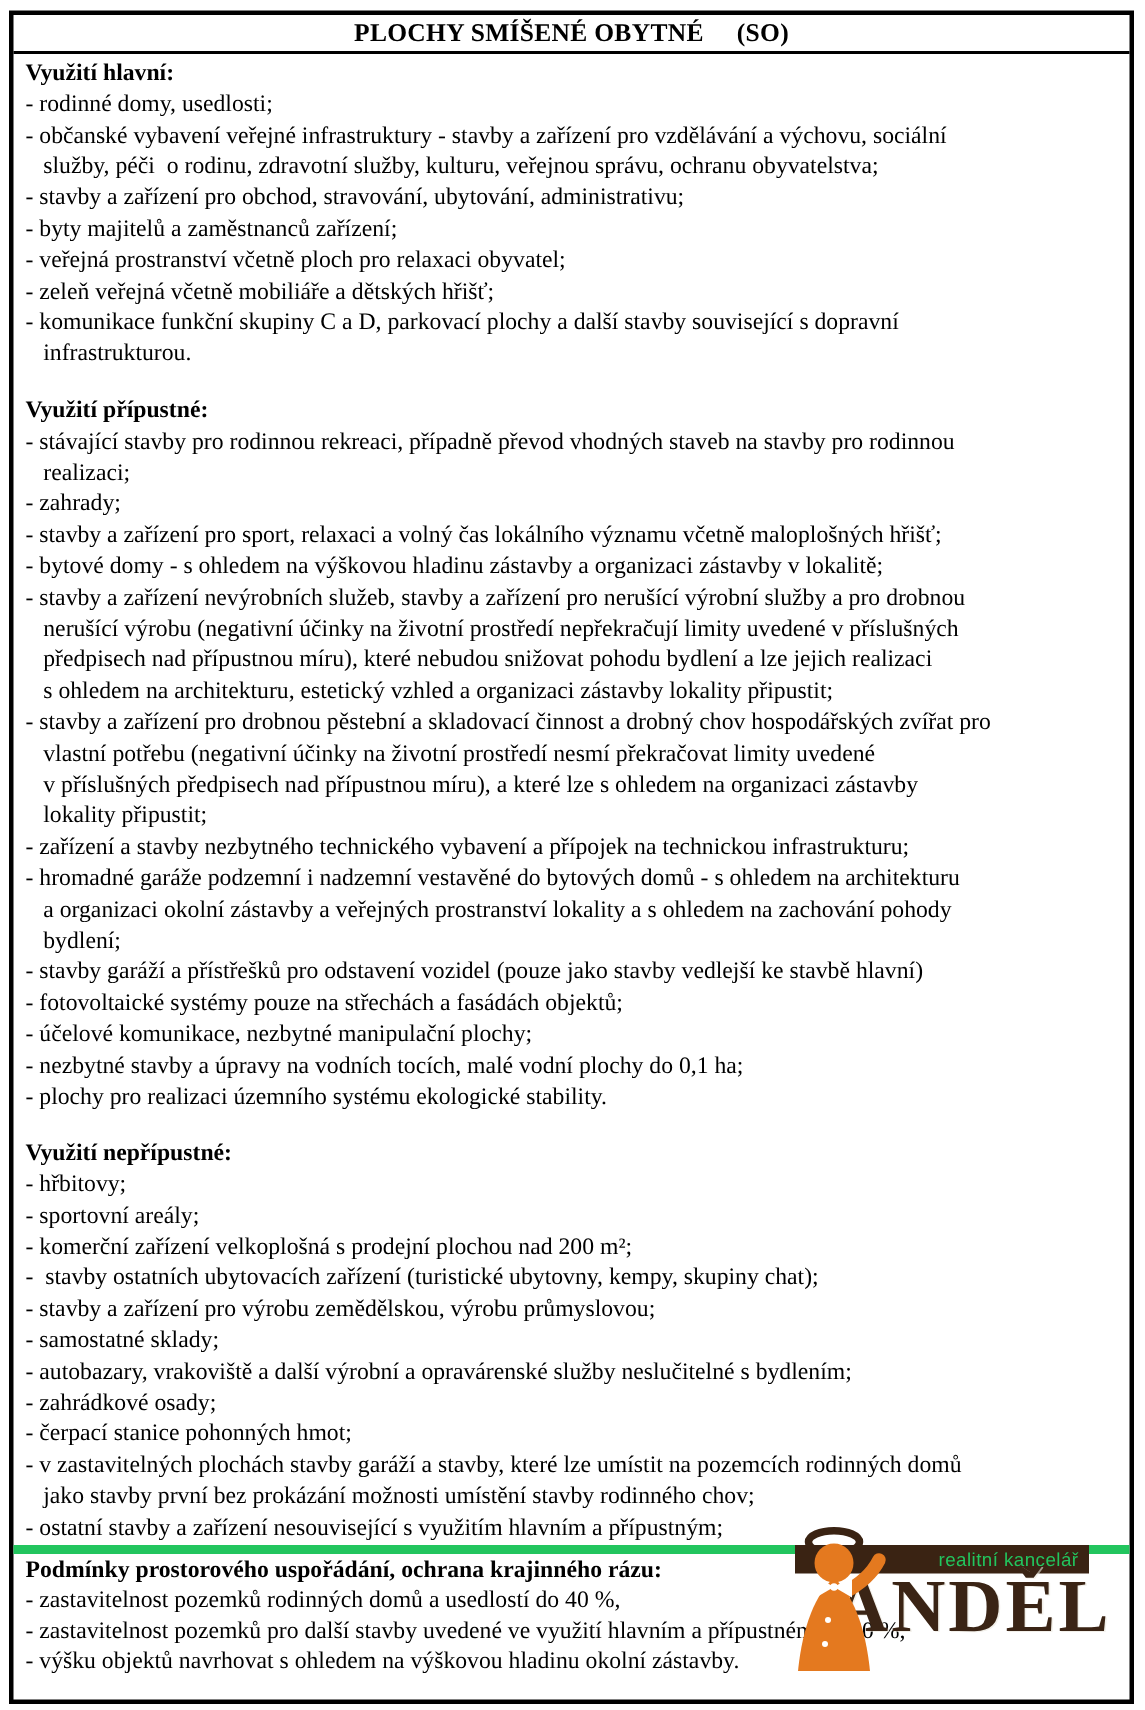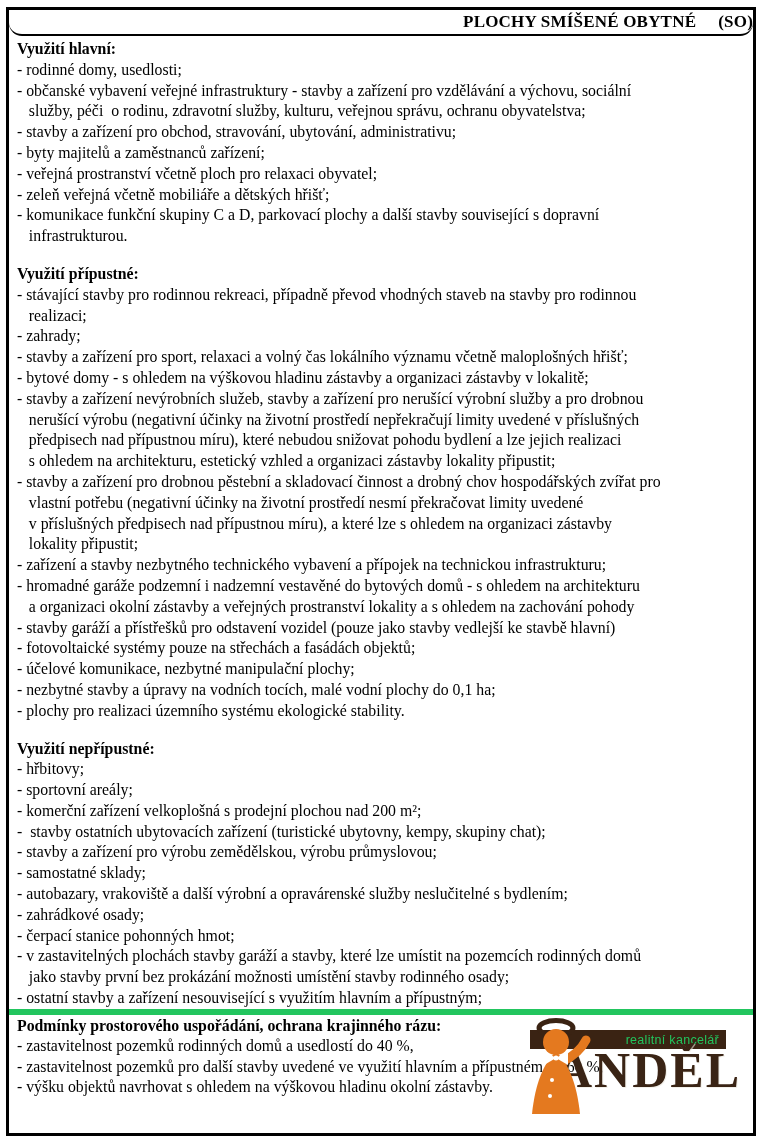--- a/index.html
+++ b/index.html
@@ -2,24 +2,23 @@
 <html><head>
 <meta charset="utf-8">
 <style>
   html,body{margin:0;padding:0;background:#ffffff;}
   body{width:763px;height:1140px;position:relative;font-family:"Liberation Serif",serif;color:#000;}
   .page{
     position:absolute;left:6px;top:7px;width:750px;height:1129px;
     border:3px solid #000;box-sizing:border-box;background:#fff;
   }
   .title-row{
-    border-bottom:2px solid #000;height:24px;text-align:right;
+    border-bottom:2px solid #000;height:24px;text-align:center;
     font-family:"Liberation Serif",serif;font-weight:bold;font-size:17px;line-height:24px;
     letter-spacing:.2px;
-    border-radius:13px;
   }
   .title-row .gap{display:inline-block;width:22px;}
   .content{padding:3px 6px 0 8px;}
   .line{
     font-size:15.8px;line-height:20.8px;height:20.8px;
     white-space:pre;overflow:visible;
   }
   .heading{font-weight:bold;}
   .section.spaced .heading{margin-top:17px;}
   .footer-section{
@@ -74,39 +73,40 @@
         <div class="line">   nerušící výrobu (negativní účinky na životní prostředí nepřekračují limity uvedené v příslušných</div>
         <div class="line">   předpisech nad přípustnou míru), které nebudou snižovat pohodu bydlení a lze jejich realizaci</div>
         <div class="line">   s ohledem na architekturu, estetický vzhled a organizaci zástavby lokality připustit;</div>
         <div class="line">- stavby a zařízení pro drobnou pěstební a skladovací činnost a drobný chov hospodářských zvířat pro</div>
         <div class="line">   vlastní potřebu (negativní účinky na životní prostředí nesmí překračovat limity uvedené</div>
         <div class="line">   v příslušných předpisech nad přípustnou míru), a které lze s ohledem na organizaci zástavby</div>
         <div class="line">   lokality připustit;</div>
         <div class="line">- zařízení a stavby nezbytného technického vybavení a přípojek na technickou infrastrukturu;</div>
         <div class="line">- hromadné garáže podzemní i nadzemní vestavěné do bytových domů - s ohledem na architekturu</div>
         <div class="line">   a organizaci okolní zástavby a veřejných prostranství lokality a s ohledem na zachování pohody</div>
+        <div class="line">   bydlení;</div>
         <div class="line">- stavby garáží a přístřešků pro odstavení vozidel (pouze jako stavby vedlejší ke stavbě hlavní)</div>
         <div class="line">- fotovoltaické systémy pouze na střechách a fasádách objektů;</div>
         <div class="line">- účelové komunikace, nezbytné manipulační plochy;</div>
         <div class="line">- nezbytné stavby a úpravy na vodních tocích, malé vodní plochy do 0,1 ha;</div>
         <div class="line">- plochy pro realizaci územního systému ekologické stability.</div>
       </div>
       <div class="section spaced">
         <div class="line heading">Využití nepřípustné:</div>
         <div class="line">- hřbitovy;</div>
         <div class="line">- sportovní areály;</div>
         <div class="line">- komerční zařízení velkoplošná s prodejní plochou nad 200 m²;</div>
         <div class="line">-  stavby ostatních ubytovacích zařízení (turistické ubytovny, kempy, skupiny chat);</div>
         <div class="line">- stavby a zařízení pro výrobu zemědělskou, výrobu průmyslovou;</div>
         <div class="line">- samostatné sklady;</div>
         <div class="line">- autobazary, vrakoviště a další výrobní a opravárenské služby neslučitelné s bydlením;</div>
         <div class="line">- zahrádkové osady;</div>
         <div class="line">- čerpací stanice pohonných hmot;</div>
         <div class="line">- v zastavitelných plochách stavby garáží a stavby, které lze umístit na pozemcích rodinných domů</div>
-        <div class="line">   jako stavby první bez prokázání možnosti umístění stavby rodinného osady;</div>
+        <div class="line">   jako stavby první bez prokázání možnosti umístění stavby rodinného chov;</div>
         <div class="line">- ostatní stavby a zařízení nesouvisející s využitím hlavním a přípustným;</div>
       </div>
     </div>
   <div class="footer-section">
     <div class="line heading">Podmínky prostorového uspořádání, ochrana krajinného rázu:</div>
     <div>
         <div class="line">- zastavitelnost pozemků rodinných domů a usedlostí do 40 %,</div>
         <div class="line">- zastavitelnost pozemků pro další stavby uvedené ve využití hlavním a přípustném do 60 %,</div>
         <div class="line">- výšku objektů navrhovat s ohledem na výškovou hladinu okolní zástavby.</div>
       </div>

